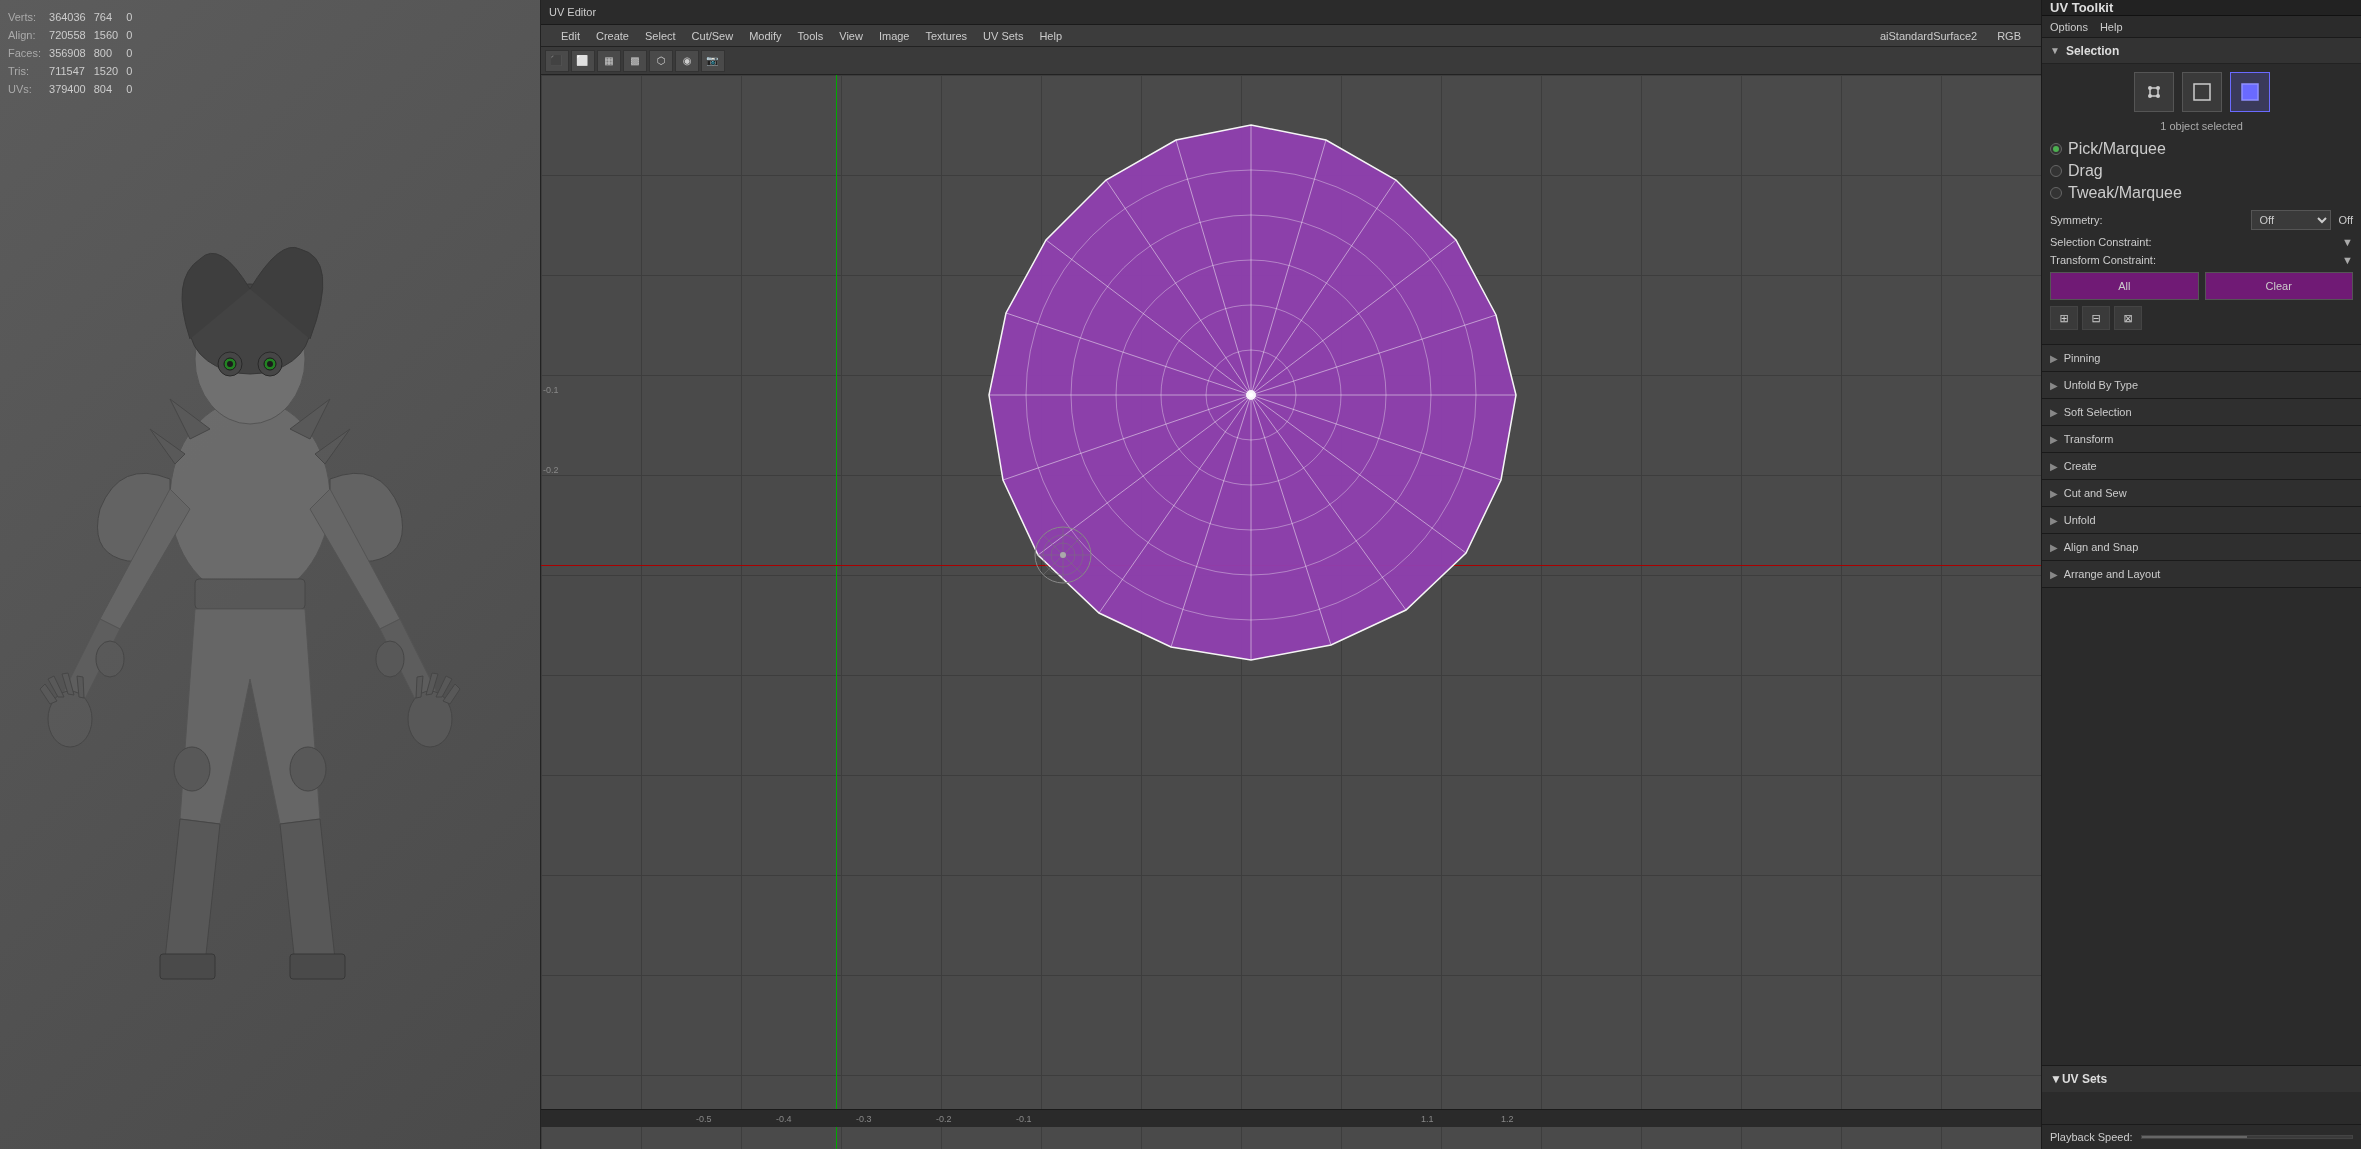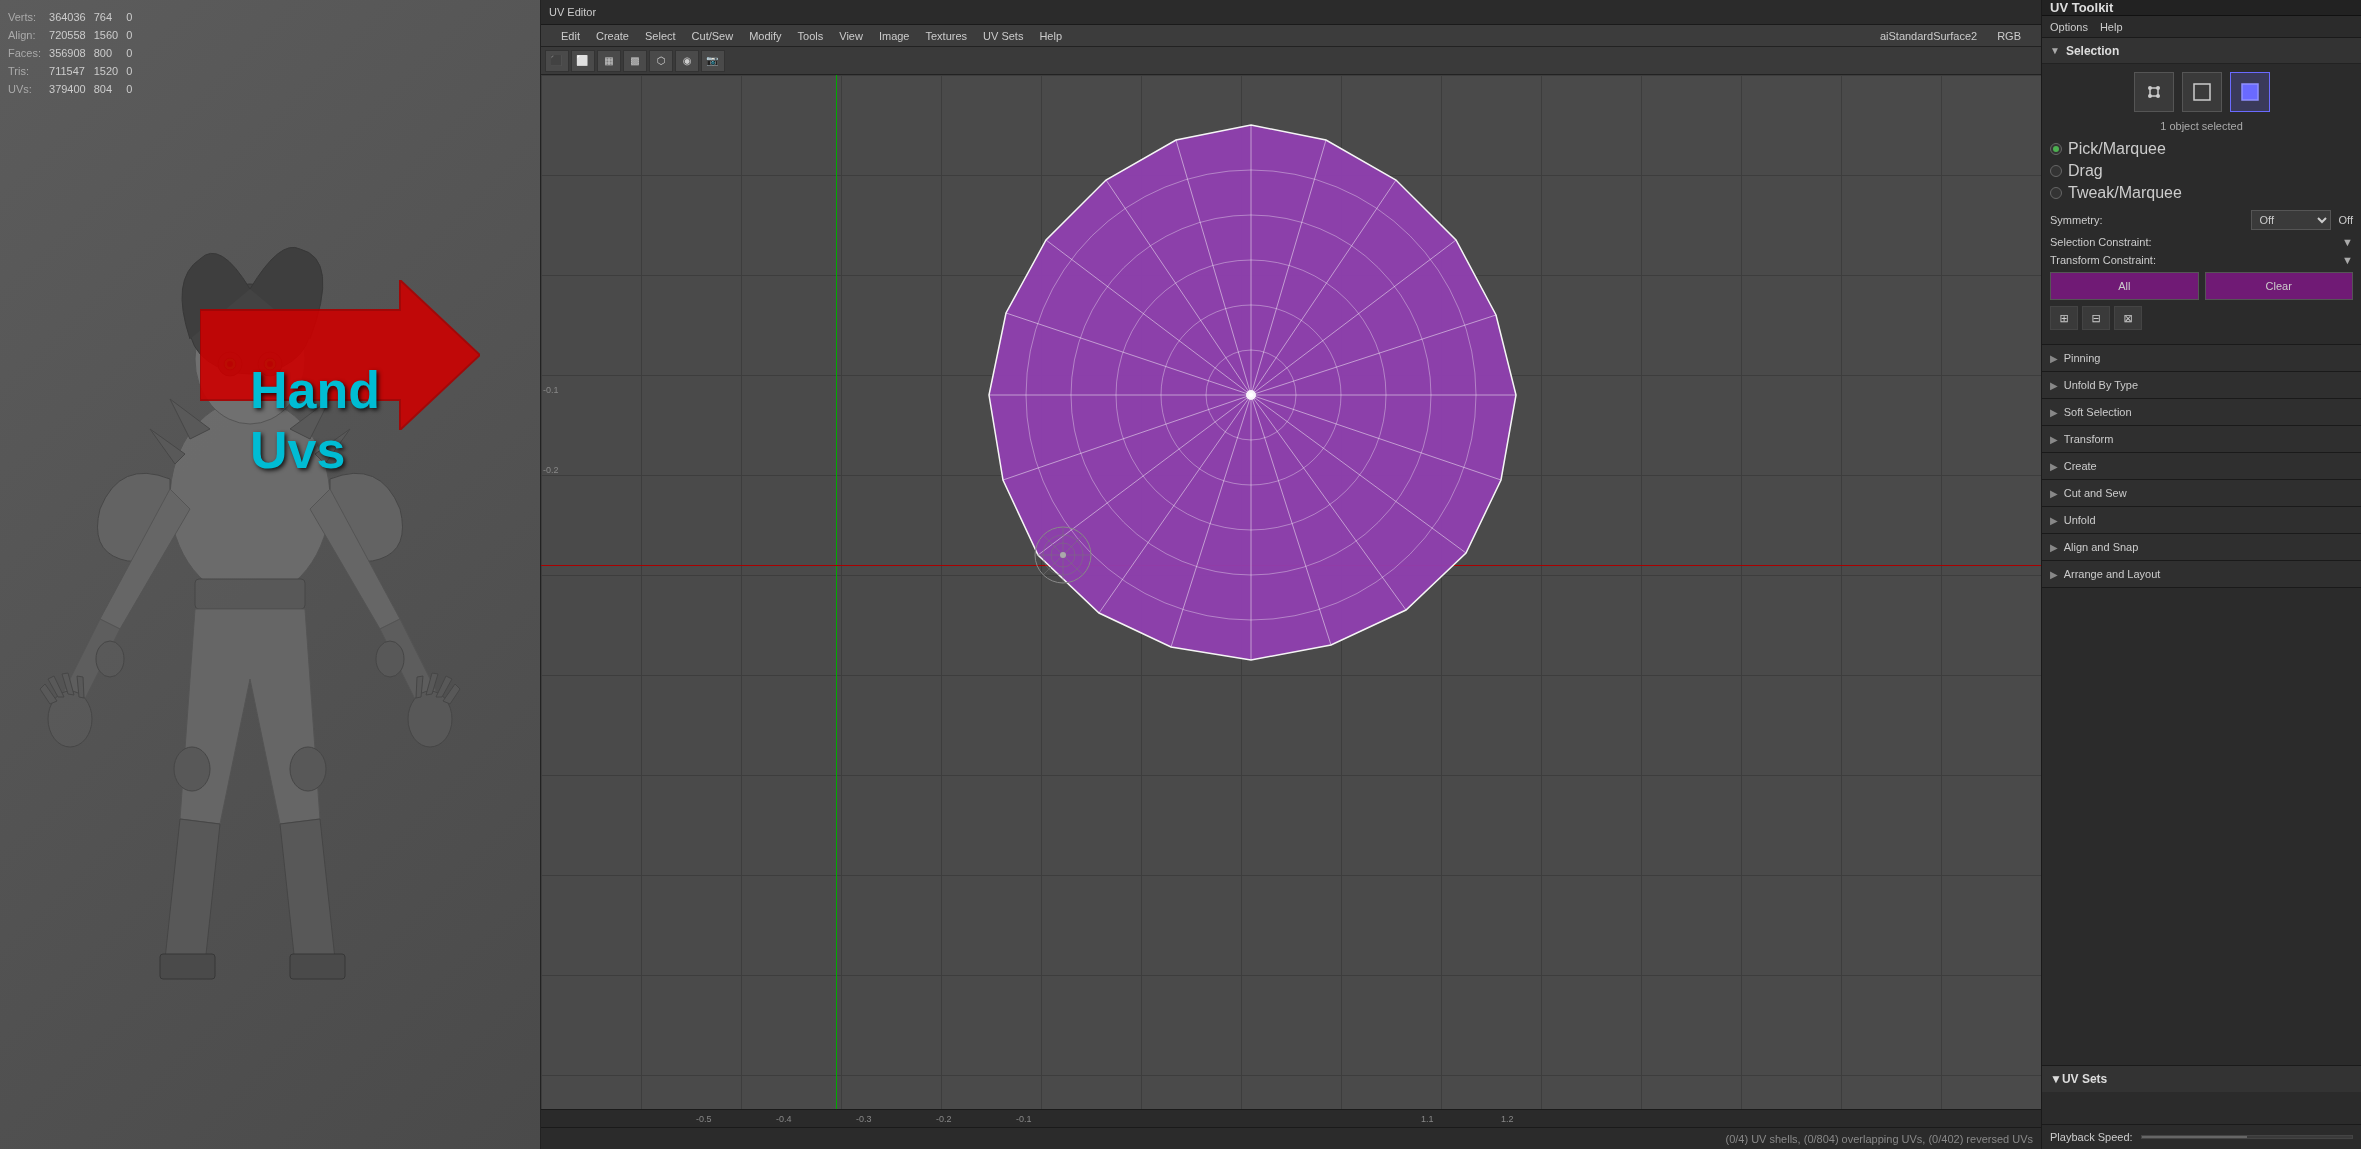--- a/index.html
+++ b/index.html
@@ -537,26 +537,20 @@
         <rect x="140" y="755" width="55" height="25" rx="3" fill="#4a4a4a" stroke="#333"></rect>
         <rect x="270" y="755" width="55" height="25" rx="3" fill="#4a4a4a" stroke="#333"></rect>
 
         <ellipse cx="172" cy="570" rx="18" ry="22" fill="#5a5a5a" stroke="#444"></ellipse>
         <ellipse cx="288" cy="570" rx="18" ry="22" fill="#5a5a5a" stroke="#444"></ellipse>
 
         <ellipse cx="90" cy="460" rx="14" ry="18" fill="#5a5a5a" stroke="#444"></ellipse>
         <ellipse cx="370" cy="460" rx="14" ry="18" fill="#5a5a5a" stroke="#444"></ellipse>
       </svg>
 
-      <div class="arrow-annotation">
-        <svg width="280" height="150" viewBox="0 0 280 150" xmlns="http://www.w3.org/2000/svg">
-          <polygon points="0,30 200,30 200,0 280,75 200,150 200,120 0,120" fill="#cc0000" stroke="#aa0000" stroke-width="2" opacity="0.9"></polygon>
-        </svg>
-        <div class="annotation-text">Hand Uvs</div>
-      </div>
     </div>
   </div>
 
   <div class="uv-editor">
 
     <div class="uv-editor-titlebar">
       <span>UV Editor</span>
     </div>
 
     <div class="uv-menubar">
@@ -674,23 +668,20 @@
         <span style="position:absolute; left:315px; font-size:9px; color:#888;">-0.3</span>
         <span style="position:absolute; left:395px; font-size:9px; color:#888;">-0.2</span>
         <span style="position:absolute; left:475px; font-size:9px; color:#888;">-0.1</span>
         <span style="position:absolute; left:880px; font-size:9px; color:#888;">1.1</span>
         <span style="position:absolute; left:960px; font-size:9px; color:#888;">1.2</span>
       </div>
 
       <div style="position:absolute; top:310px; left:0; font-size:9px; color:#888; padding-left:2px;">-0.1</div>
       <div style="position:absolute; top:390px; left:0; font-size:9px; color:#888; padding-left:2px;">-0.2</div>
 
-      <div class="uv-status-bar" style="position:absolute; bottom:0; left:0; right:0;">
-        <span>(0/4) UV shells, (0/804) overlapping UVs, (0/402) reversed UVs</span>
-      </div>
     </div>
   </div>
 
   <div class="right-panel">
 
     <div class="right-panel-title">
       <span>UV Toolkit</span>
     </div>
 
     <div class="right-panel-menubar">

